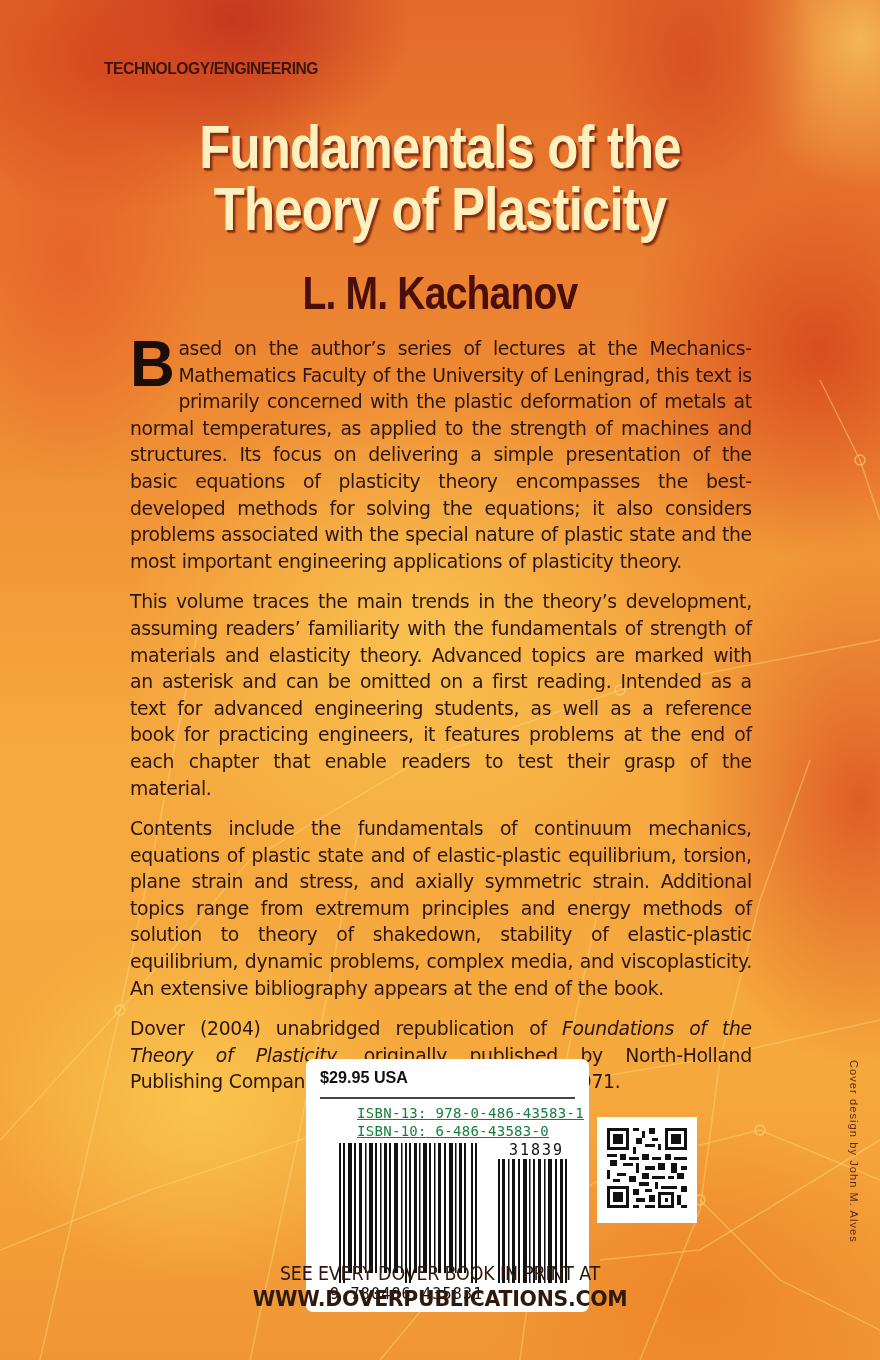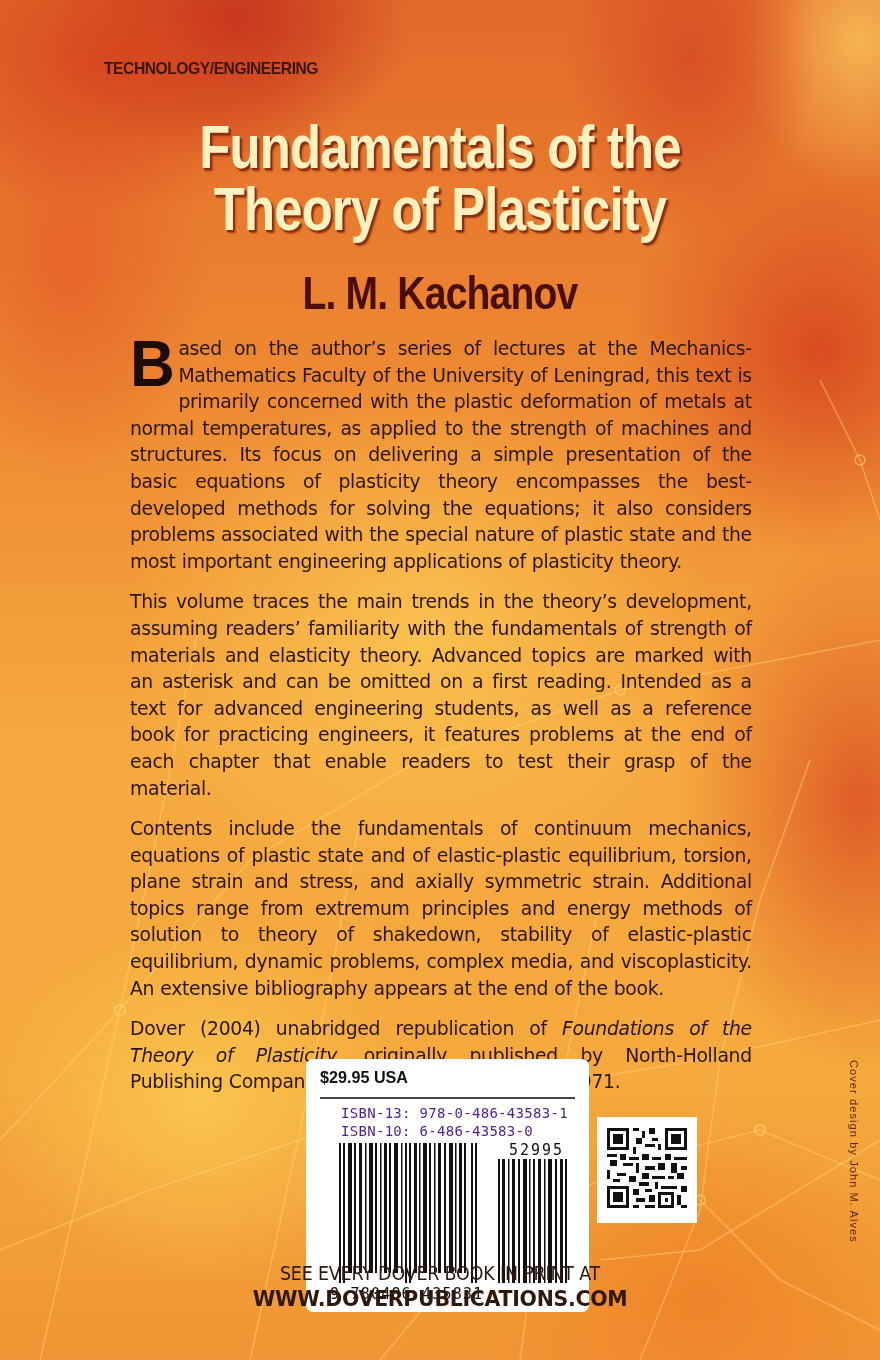--- a/index.html
+++ b/index.html
@@ -54,22 +54,22 @@
     .price-label {
       position: absolute; left: 306px; top: 1059px; width: 283px; height: 253px;
       background: #fff; border-radius: 7px;
     }
     .price {
       position: absolute; left: 14px; top: 9px; font-weight: bold; font-size: 17px; color: #111;
       transform: scaleX(0.95); transform-origin: left;
     }
     .price-rule { position: absolute; left: 14px; right: 14px; top: 38px; height: 2px; background: #444; }
     .isbn {
-      position: absolute; left: 35px; font-family: "DejaVu Sans Mono", monospace;
-      font-size: 14px; color: #4c1d95; letter-spacing: 0.3px;
+      position: absolute; left: 51px; font-family: "DejaVu Sans Mono", monospace;
+      font-size: 14px; color: #15803d; letter-spacing: 0.3px; text-decoration: underline;
     }
     .isbn.i13 { top: 46px; }
     .isbn.i10 { top: 64px; }
     .barcode-main { position: absolute; left: 33px; top: 84px; width: 138px; height: 140px; }
     .barcode-add { position: absolute; left: 192px; top: 100px; width: 70px; height: 124px; }
     .addon-digits {
       position: absolute; left: 203px; top: 82px; font-family: "DejaVu Sans Mono", monospace;
       font-size: 15px; color: #111; letter-spacing: 2px;
     }
     .ean-digits {
@@ -159,21 +159,21 @@
       <rect x="99" y="0" width="3" height="130"></rect>
         <rect x="105" y="0" width="2" height="130"></rect>
       <rect x="110" y="0" width="4" height="130"></rect>
         <rect x="116" y="0" width="1.5" height="130"></rect>
       <rect x="120" y="0" width="3" height="130"></rect>
         <rect x="125" y="0" width="2" height="130"></rect>
       <rect x="132" y="0" width="2" height="140"></rect>
         <rect x="136" y="0" width="2" height="140"></rect>
     </g>
   </svg>
-  <div class="addon-digits">52995</div>
+  <div class="addon-digits">31839</div>
   <svg class="barcode-add" viewBox="0 0 70 124" preserveAspectRatio="none">
     <g fill="#111">
       <rect x="0" y="0" width="2" height="124"></rect>
         <rect x="4" y="0" width="3" height="124"></rect>
       <rect x="10" y="0" width="1.5" height="124"></rect>
         <rect x="14" y="0" width="3" height="124"></rect>
       <rect x="20" y="0" width="2" height="124"></rect>
         <rect x="25" y="0" width="4" height="124"></rect>
       <rect x="31" y="0" width="1.5" height="124"></rect>
         <rect x="35" y="0" width="2" height="124"></rect>

